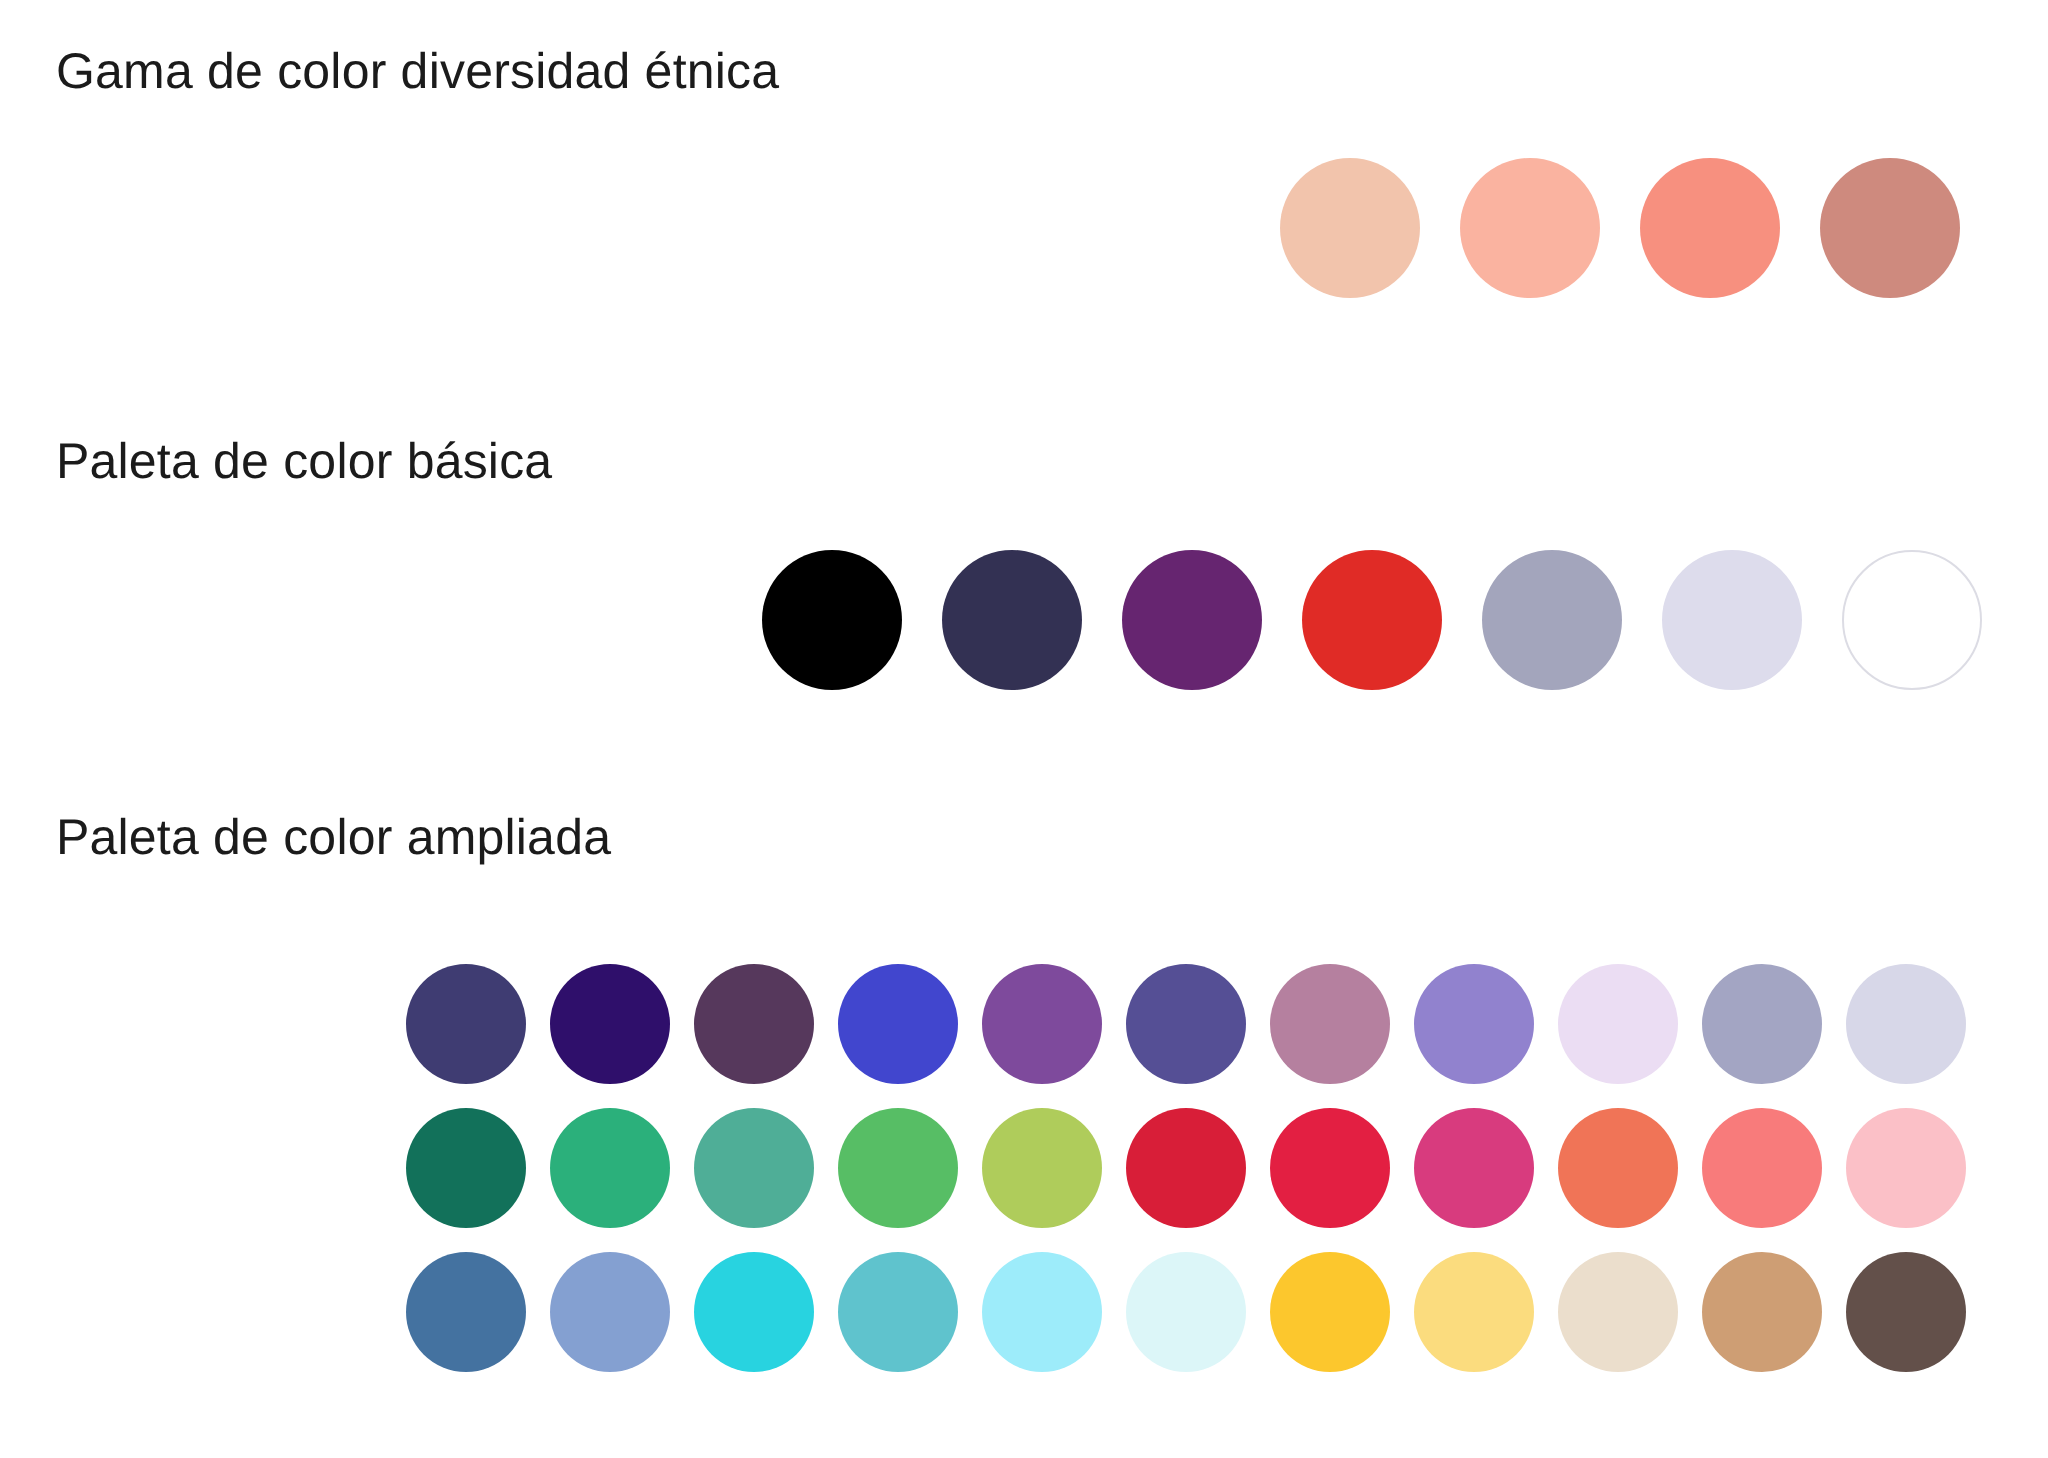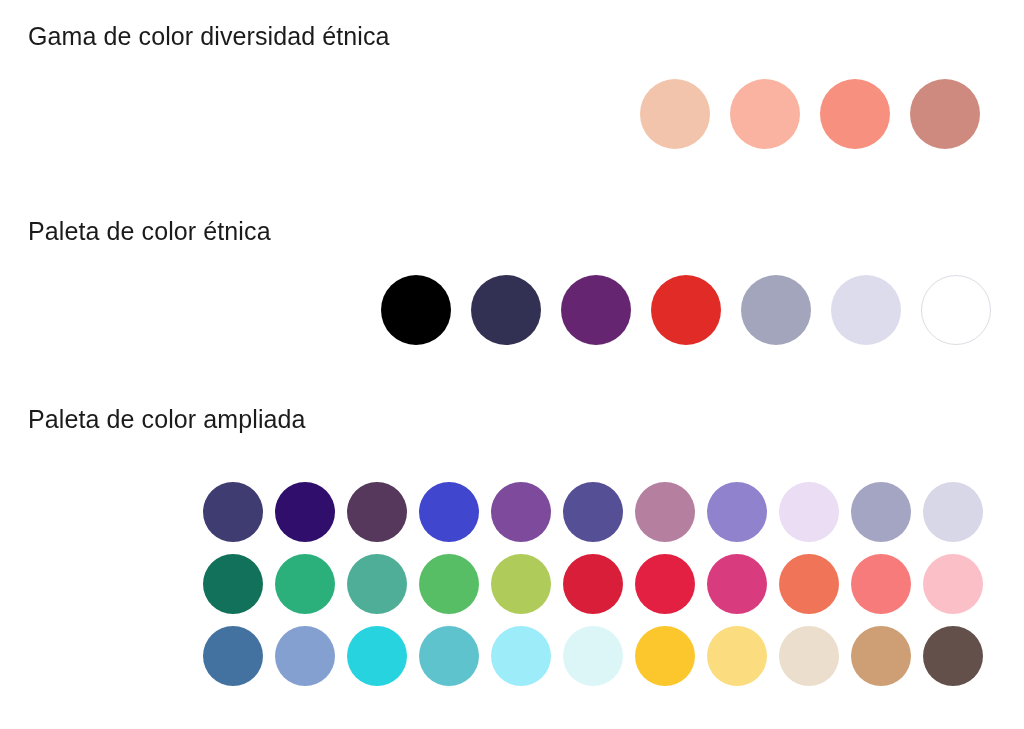--- a/index.html
+++ b/index.html
@@ -117,21 +117,21 @@
     <div class="heading heading-ethnic">Gama de color diversidad étnica</div>
     <div class="row-ethnic">
         <div class="swatch-lg" style="background: rgb(242, 196, 172);"></div>
         <div class="swatch-lg" style="background: rgb(250, 179, 160);"></div>
         <div class="swatch-lg" style="background: rgb(247, 144, 127);"></div>
         <div class="swatch-lg" style="background: rgb(206, 138, 126);"></div>
       </div>
   </div>
 
   <div class="section-basic">
-    <div class="heading heading-basic">Paleta de color étnica</div>
+    <div class="heading heading-basic">Paleta de color básica</div>
     <div class="row-basic">
         <div class="swatch-lg" style="background: rgb(0, 0, 0);"></div>
         <div class="swatch-lg" style="background: rgb(51, 49, 83);"></div>
         <div class="swatch-lg" style="background: rgb(102, 37, 112);"></div>
         <div class="swatch-lg" style="background: rgb(224, 43, 38);"></div>
         <div class="swatch-lg" style="background: rgb(163, 165, 188);"></div>
         <div class="swatch-lg" style="background: rgb(221, 220, 236);"></div>
         <div class="swatch-lg" style="background: rgb(255, 255, 255); border: 1px solid rgb(220, 220, 228); box-sizing: border-box;"></div>
       </div>
   </div>

